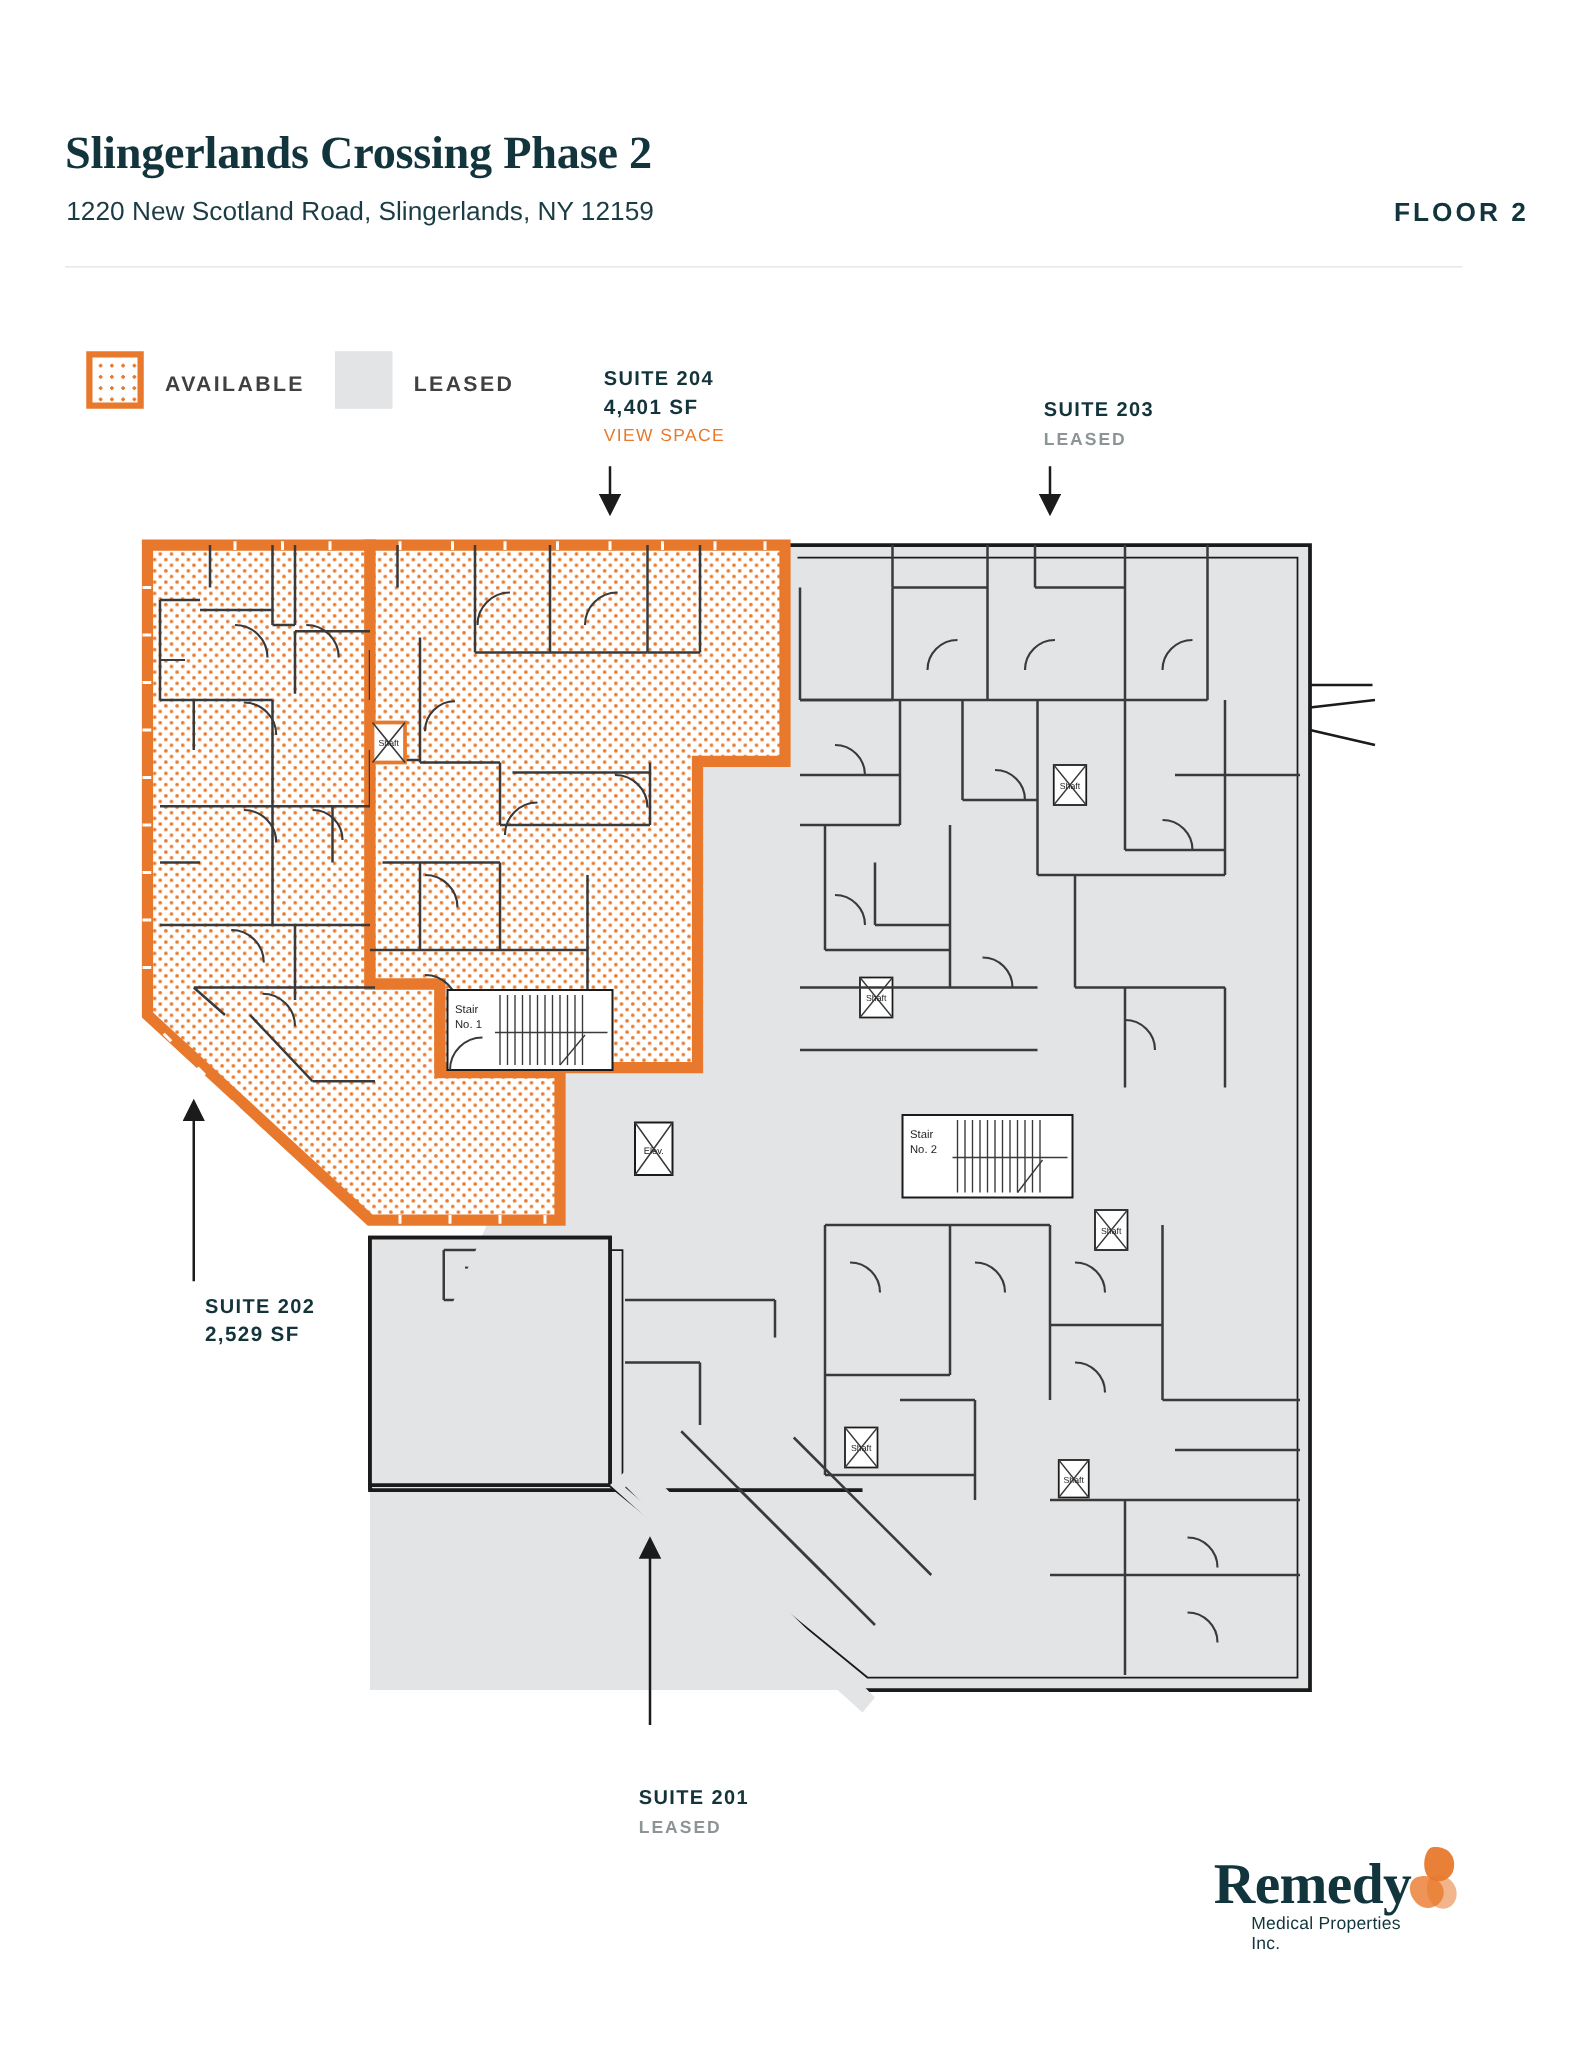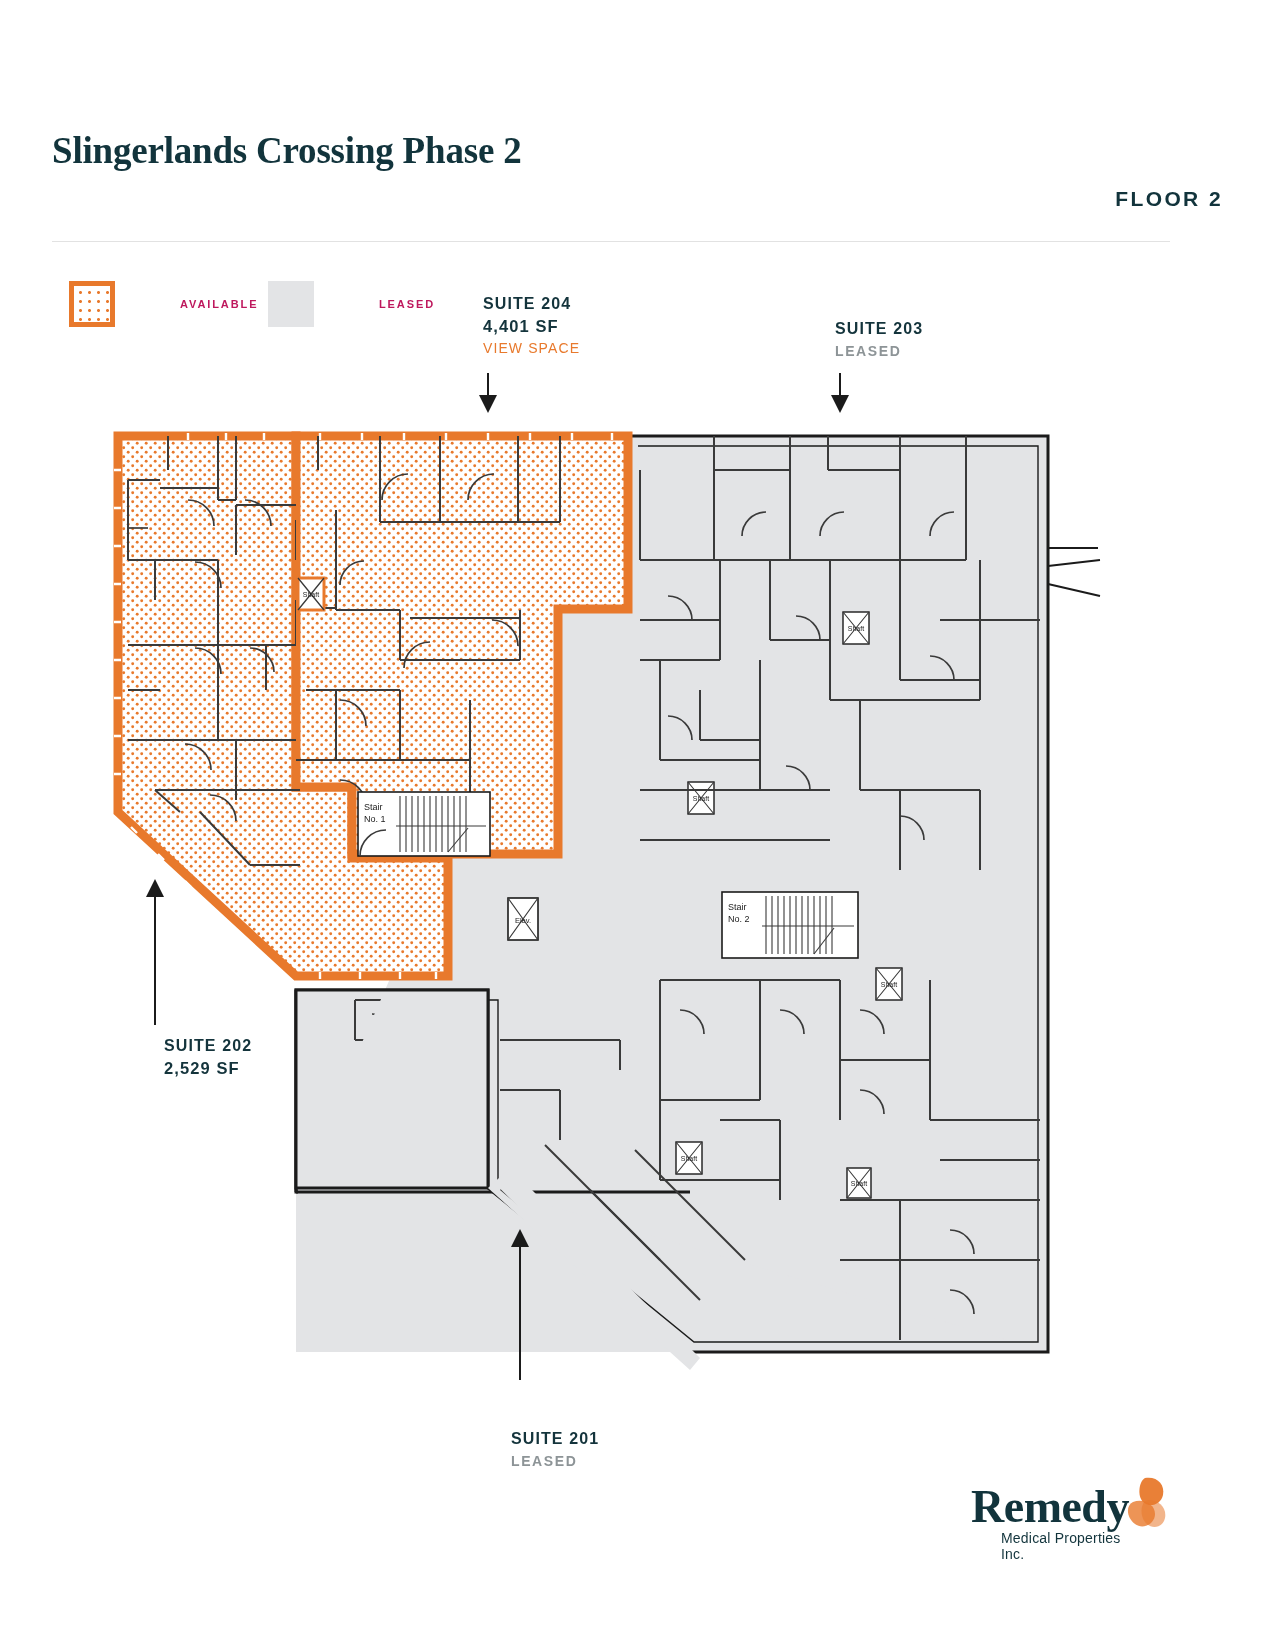--- a/index.html
+++ b/index.html
@@ -7,21 +7,21 @@
   body {
     width: 1275px; height: 1650px;
     background: #ffffff;
     font-family: "Liberation Sans", sans-serif;
     color: #12313a;
     position: relative;
     overflow: hidden;
   }
 
   
-  #header { position:absolute; left:0; top:0; width:1275px; height:215px;margin-top:28px; }
+  #header { position:absolute; left:0; top:0; width:1275px; height:215px; }
   #title {
     position:absolute; left:52px; top:101px;
     font-family: "Liberation Serif", serif;
     font-size: 37px; font-weight: 700; letter-spacing:-0.2px;
     color:#12343c; white-space:nowrap;
   }
   #subtitle {
     position:absolute; left:53px; top:158px;
     font-size: 21px; font-weight: 400; color:#1b3c44; white-space:nowrap;
   }
@@ -43,22 +43,22 @@
   .legend-swatch-avail::after{
     content:""; position:absolute; inset:0;
     background-image: radial-gradient(#e8792c 1.35px, transparent 1.5px);
     background-size: 9px 9px; background-position: 2px 2px;
   }
   .legend-swatch-leased {
     position:absolute; left:268px; top:281px; width:46px; height:46px;
     background:#e3e4e6;
   }
   .legend-text {
-    position:absolute; font-size:11px; font-weight:700; letter-spacing:1.9px;
-    color:#be185d; white-space:nowrap;margin-left:48px;
+    position:absolute; font-size:17px; font-weight:700; letter-spacing:1.9px;
+    color:#404040; white-space:nowrap;
   }
   #legend-avail-text { left:132px; top:298px; }
   #legend-leased-text { left:331px; top:298px; }
 
   
   .callout { position:absolute; white-space:nowrap; }
   .callout .c-name {
     font-size:16px; font-weight:700; letter-spacing:1.1px; color:#14343c;
     line-height:22px;
   }
@@ -94,20 +94,21 @@
     position:absolute; left:46px; top:50px;
     font-size:14px; font-weight:400; color:#12343c; letter-spacing:0.2px;
   }
   #logo-mark { position:absolute; left:160px; top:-6px; }
 </style>
 </head>
 <body>
 
 <div id="header">
   <div id="title">Slingerlands Crossing Phase 2</div>
+  <div id="subtitle">1220 New Scotland Road, Slingerlands, NY 12159</div>
   <div id="floor-label">FLOOR 2</div>
   <div id="header-rule"></div>
 </div>
 
 <div class="legend-swatch-avail"></div>
 <div class="legend-text" id="legend-avail-text">AVAILABLE</div>
 <div class="legend-swatch-leased"></div>
 <div class="legend-text" id="legend-leased-text">LEASED</div>
 
 <div class="callout" id="callout-204">

